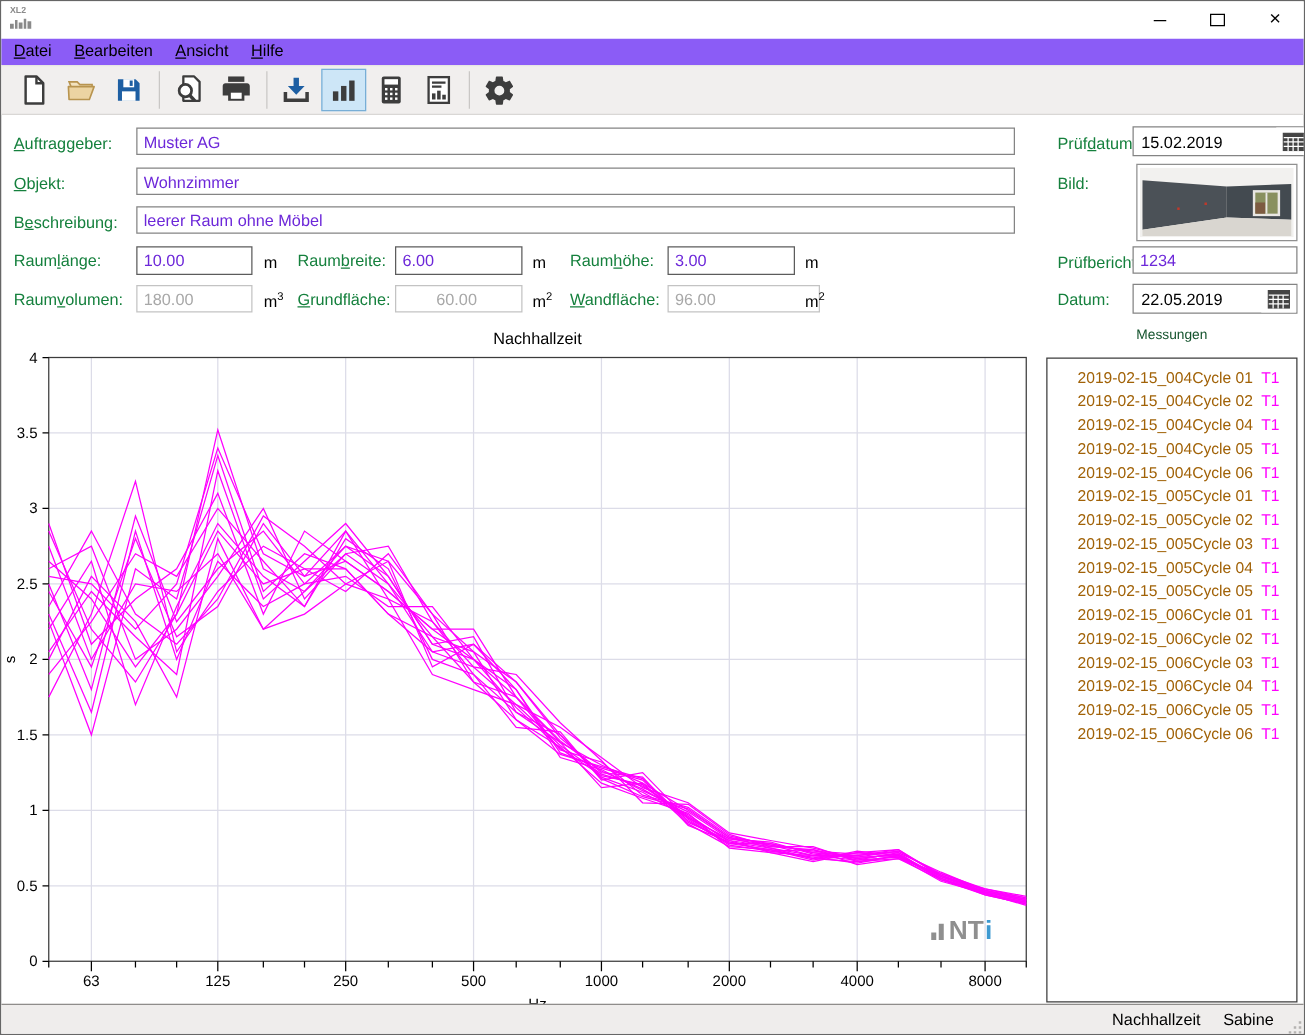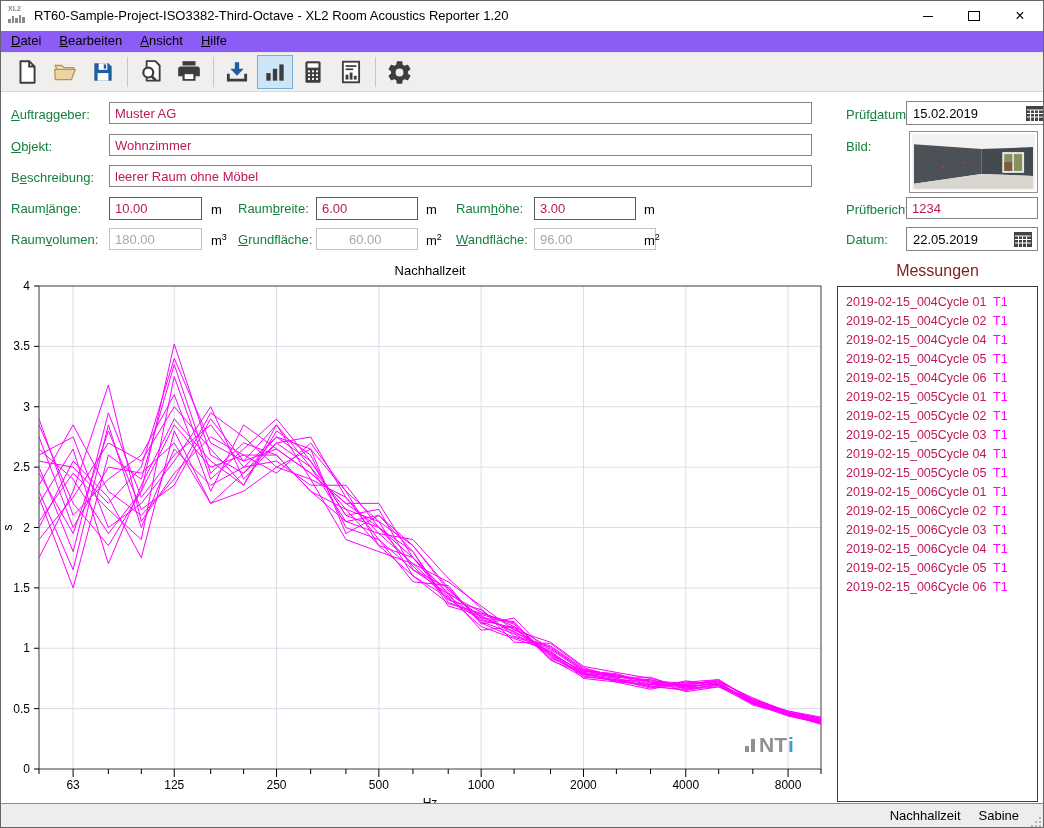--- a/index.html
+++ b/index.html
@@ -19,40 +19,40 @@
   .menubar{position:absolute;left:0;top:30px;width:100%;height:21px;background:#8b5cf6;display:flex;padding-left:1px;box-sizing:border-box;}
   .menu-item{font-size:13px;color:#000;padding:2px 9px 0 9px;}
   .u{text-decoration:underline;}
   
   .toolbar{position:absolute;left:0;top:51px;width:100%;height:40px;background:#f1efee;border-top:1px solid #e7e5e3;border-bottom:1px solid #d9d7d5;box-sizing:border-box;}
   .tbtn{position:absolute;top:2px;width:36px;height:34px;display:flex;align-items:center;justify-content:center;border:1px solid transparent;box-sizing:border-box;}
   .tbtn.selected{background:#cde6f7;border-color:#78aed6;}
   .tsep{position:absolute;top:4px;width:1px;height:30px;background:#c9c7c5;}
   
   .flabel{position:absolute;font-size:13px;color:#15803d;white-space:nowrap;}
-  .ftext{position:absolute;height:22px;border:1px solid #848484;background:#fff;color:#be185d;font:13px "Liberation Sans",sans-serif;padding:0 5px;box-sizing:border-box;outline:none;}
+  .ftext{position:absolute;height:22px;border:1px solid #848484;background:#fff;color:#6d28d9;font:13px "Liberation Sans",sans-serif;padding:0 5px;box-sizing:border-box;outline:none;}
   .ftext.dim{border-color:#5c5c5c;height:23px;}
   .ftext.dis{border-color:#c3c3c3;color:#a8a8a8;}
   .unit{position:absolute;font-size:13px;color:#000;}
   .unit sup{font-size:9px;}
   .datefield{position:absolute;height:24px;border:1px solid #848484;background:#fff;box-sizing:border-box;display:flex;align-items:center;}
   .datefield .val{flex:1;font-size:13px;padding-left:6px;}
   .cal-btn{width:28px;height:100%;display:flex;align-items:center;justify-content:center;background:#fff;border:none;padding:0;}
   .bildbox{position:absolute;left:908px;top:130px;width:129px;height:62px;border:1px solid #909090;background:#fff;box-sizing:border-box;padding:2px;}
   
   #chart-svg{position:absolute;left:0;top:260px;}
   .nti{position:absolute;left:744px;top:734px;display:flex;align-items:flex-end;gap:1px;}
   .nti .nbars{display:flex;align-items:flex-end;gap:2px;margin-right:3px;margin-bottom:3px;}
   .nti .nbars i{display:block;background:#8f8f8f;}
   .nti .gray{font-size:21px;font-weight:bold;color:#8f8f8f;letter-spacing:0;line-height:20px;}
   .nti .blue{font-size:21px;font-weight:bold;color:#3e9ad1;line-height:20px;}
-  .mtitle{position:absolute;left:836px;top:261px;width:201px;text-align:center;font-size:16px;color:#7f1d1d;}
+  .mtitle{position:absolute;left:836px;top:261px;width:201px;text-align:center;font-size:11px;color:#14532d;}
   .mlist{position:absolute;left:836px;top:285px;width:201px;height:516px;border:1px solid #3c3c3c;background:#fff;box-sizing:border-box;overflow:hidden;padding-top:5px;}
   .mi{display:flex;height:19px;align-items:center;padding-left:8px;cursor:default;}
-  .mi-name{width:147px;font-size:12.5px;color:#be185d;white-space:nowrap;}
+  .mi-name{width:147px;font-size:12.5px;color:#a16207;white-space:nowrap;margin-left:16px;}
   .mi-tag{font-size:12.5px;color:#ff00ff;}
   
   .statusbar{position:absolute;left:0;top:802px;width:100%;height:26px;background:#efedec;border-top:1px solid #8f8d8b;box-sizing:border-box;}
   .status-right{position:absolute;right:24px;top:4px;font-size:13px;color:#000;display:flex;gap:18px;}
   .grip{position:absolute;right:2px;bottom:2px;width:12px;height:12px;}
   .grip i{position:absolute;width:2px;height:2px;background:#b5b3b1;}
 </style>
 </head>
 <body>
 
@@ -62,21 +62,20 @@
     <div class="appicon">
       <div class="xl2">XL2</div>
       <div class="bars">
         <i style="height:4px"></i>
           <i style="height:7px"></i>
           <i style="height:5px"></i>
           <i style="height:8px"></i>
           <i style="height:6px"></i>
       </div>
     </div>
-    <div class="title-text">RT60-Sample-Project-ISO3382-Third-Octave - XL2 Room Acoustics Reporter 1.20</div>
     <div class="win-btn" style="right:92px">
         <span class="wline"></span>
       </div>
     <div class="win-btn" style="right:46px">
         <span class="wbox"></span>
       </div>
     <div class="win-btn" style="right:0">
         <span class="wclose">×</span>
       </div>
   </div>

